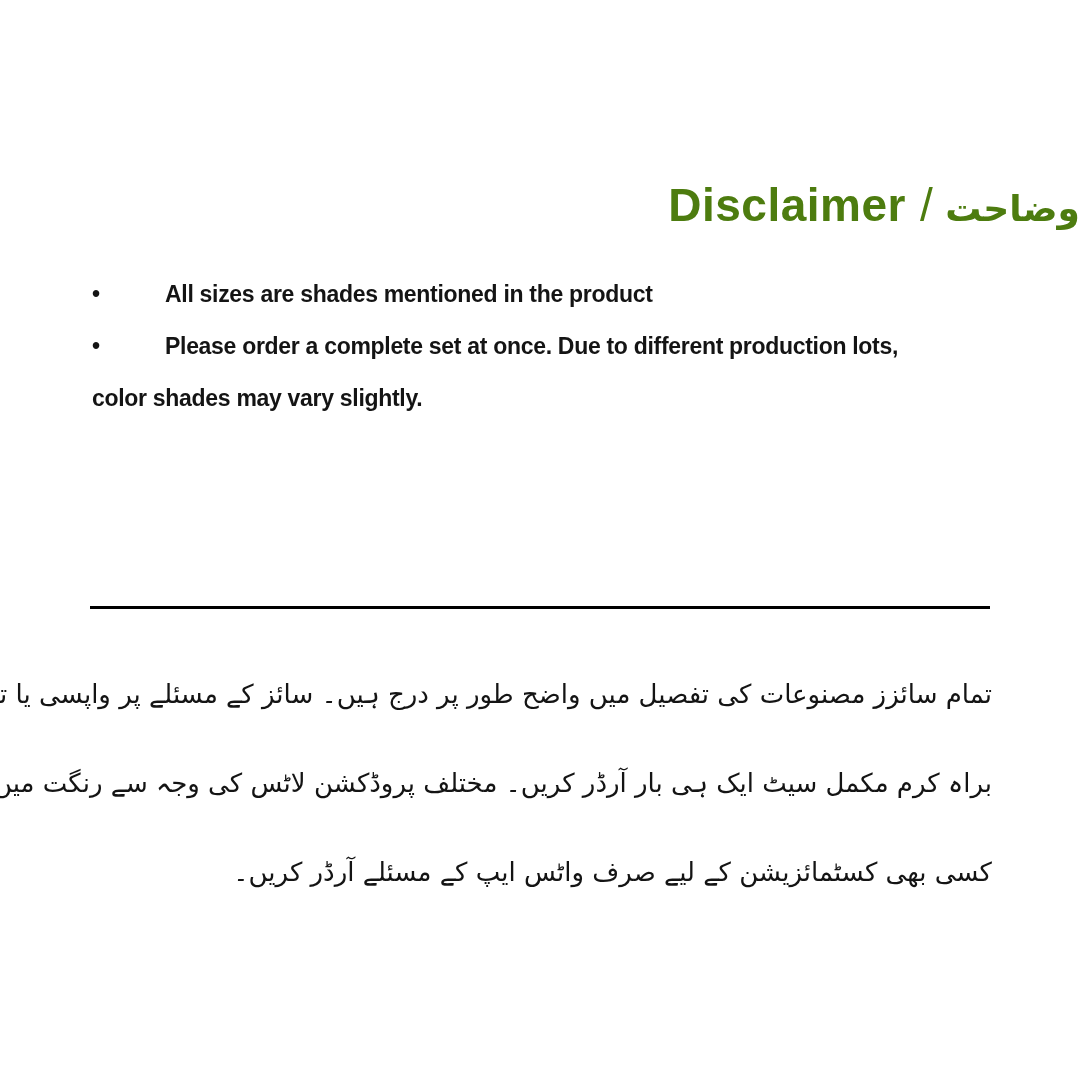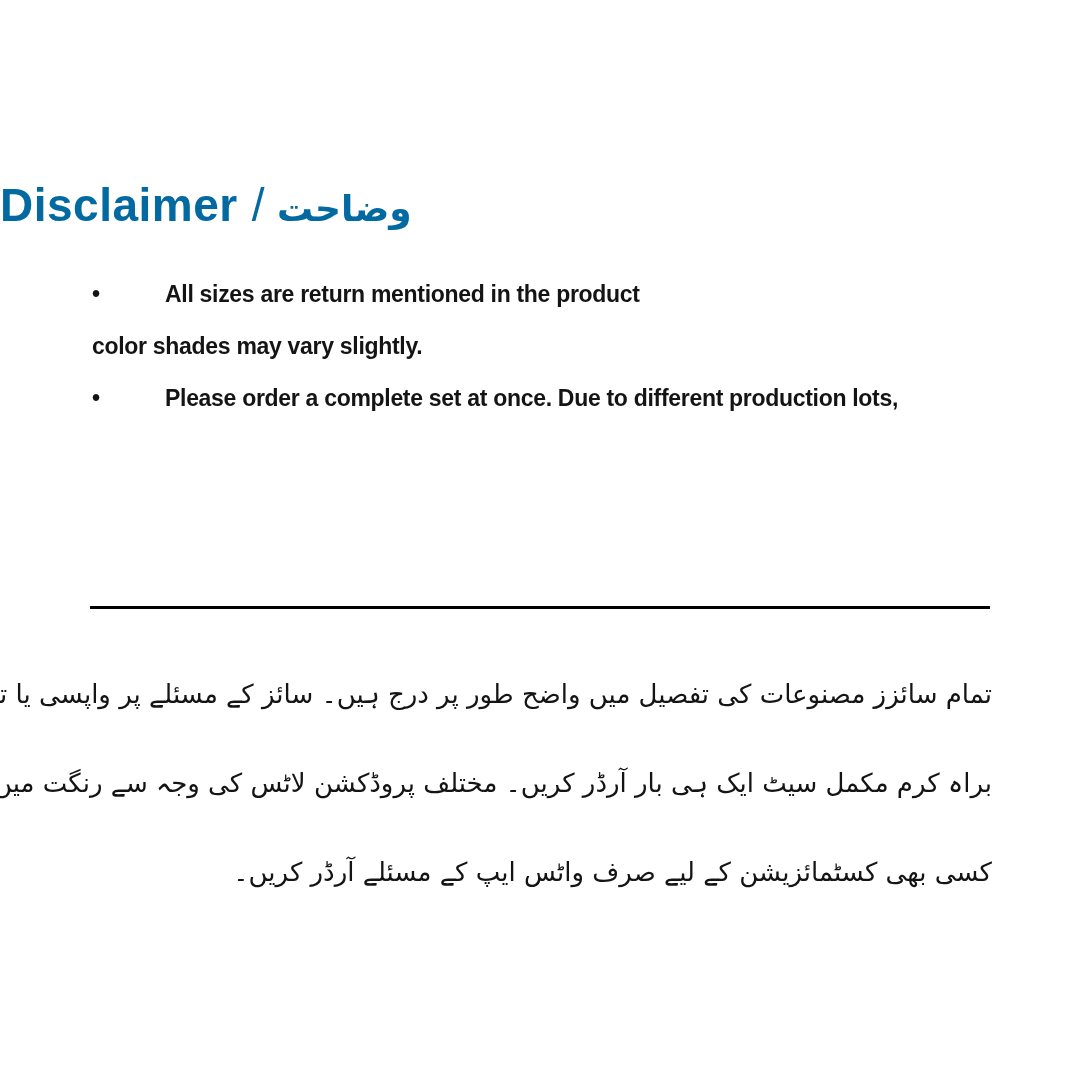--- a/index.html
+++ b/index.html
@@ -12,25 +12,25 @@
     font-family: "Liberation Sans", sans-serif;
     overflow: hidden;
   }
   
   .title {
     position: absolute;
     top: 178px;
     left: 0;
     width: 100%;
     margin: 0;
-    text-align: left;
+    text-align: right;
     font-size: 46px;
     font-weight: 700;
     letter-spacing: 0.5px;
-    color: #0369a1;
+    color: #4d7c0f;
   }
   .title .sep { margin: 0 12px 0 14px; font-weight: 400; }
   .title .urdu-inline {
     font-family: "DejaVu Sans", sans-serif;
     font-size: 36px;
     font-weight: 700;
   }
   
   .bullets {
     position: absolute;
@@ -83,29 +83,29 @@
 <div class="page">
 
   <h1 class="title">
     <span>Disclaimer</span><span class="sep">/</span><span class="urdu-inline" dir="rtl">وضاحت</span>
   </h1>
 
   <div class="bullets">
 
     <div class="bullet-item">
       <div class="bline">
-        <span class="dot">•</span><span>All sizes are return mentioned in the product</span>
+        <span class="dot">•</span><span>All sizes are shades mentioned in the product</span>
       </div>
     </div>
 
     <div class="bullet-item">
-      <div class="bline">color shades may vary slightly.</div>
       <div class="bline">
         <span class="dot">•</span><span>Please order a complete set at once. Due to different production lots,</span>
       </div>
+      <div class="bline">color shades may vary slightly.</div>
     </div>
 
 
   </div>
 
   <hr class="divider">
 
   <div class="urdu-block">
     <div class="urdu-line">تمام سائزز مصنوعات کی تفصیل میں واضح طور پر درج ہیں۔ سائز کے مسئلے پر واپسی یا تبادلہ ممکن نہیں ہو گا۔</div>
     <div class="urdu-line">براہ کرم مکمل سیٹ ایک ہی بار آرڈر کریں۔ مختلف پروڈکشن لاٹس کی وجہ سے رنگت میں معمولی فرق ہو سکتا ہے۔</div>

